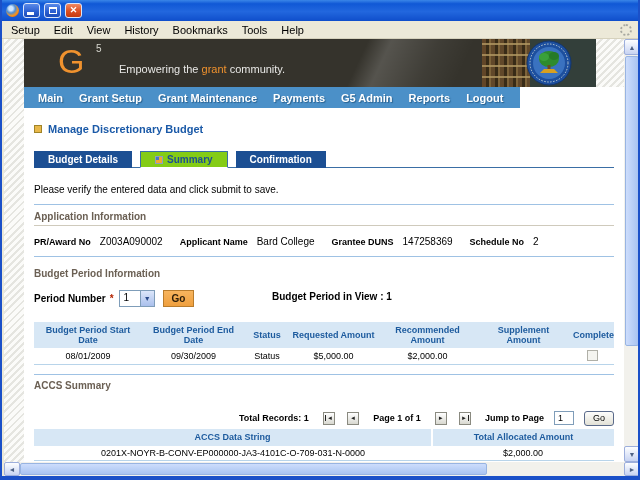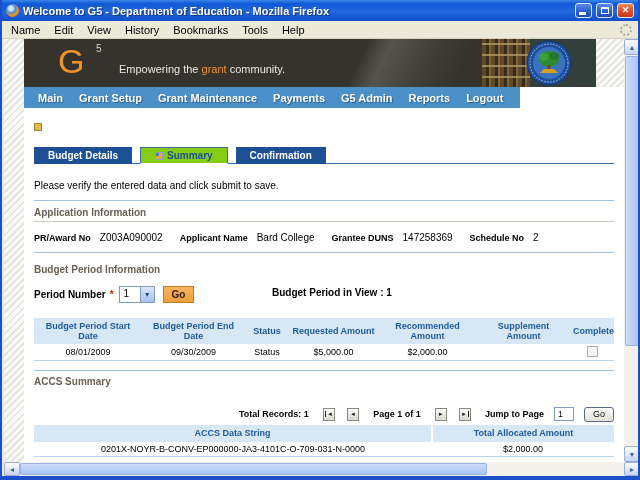--- a/index.html
+++ b/index.html
@@ -137,32 +137,31 @@
     background:linear-gradient(180deg,#cdddfc,#a9c3f1); border:1px solid #98b4e2; }
   .bottom-frame { position:absolute; left:0; bottom:0; width:640px; height:4px; background:#1b50c8; }
 </style>
 </head>
 <body>
 
 <div class="window">
 
   <div class="titlebar">
     <span class="ff-icon"></span>
-    <span class="title-text">Welcome to G5 - Department of Education - Mozilla Firefox</span>
     <span class="win-btn">
         <span class="glyph-min"></span>
       </span>
     <span class="win-btn">
         <span class="glyph-max"></span>
       </span>
     <span class="win-btn close">✕</span>
   </div>
 
   <div class="menubar">
-    <span class="menu-item">Name</span>
+    <span class="menu-item">Setup</span>
     <span class="menu-item">Edit</span>
     <span class="menu-item">View</span>
     <span class="menu-item">History</span>
     <span class="menu-item">Bookmarks</span>
     <span class="menu-item">Tools</span>
     <span class="menu-item">Help</span>
     <span class="throbber"></span>
   </div>
 
   <div class="viewport">
@@ -195,20 +194,21 @@
       <span class="nav-item">Payments</span>
       <span class="nav-item">G5 Admin</span>
       <span class="nav-item">Reports</span>
       <span class="nav-item">Logout</span>
     </div>
 
     <div class="content">
 
       <div class="page-title-row">
         <span class="bullet"></span>
+        <span>Manage Discretionary Budget</span>
       </div>
 
       <div class="tabs">
         <div class="tab dark">Budget Details</div>
         <div class="tab active">
           <span class="tab-ico"></span>
           <span>Summary</span>
         </div>
         <div class="tab dark">Confirmation</div>
       </div>

